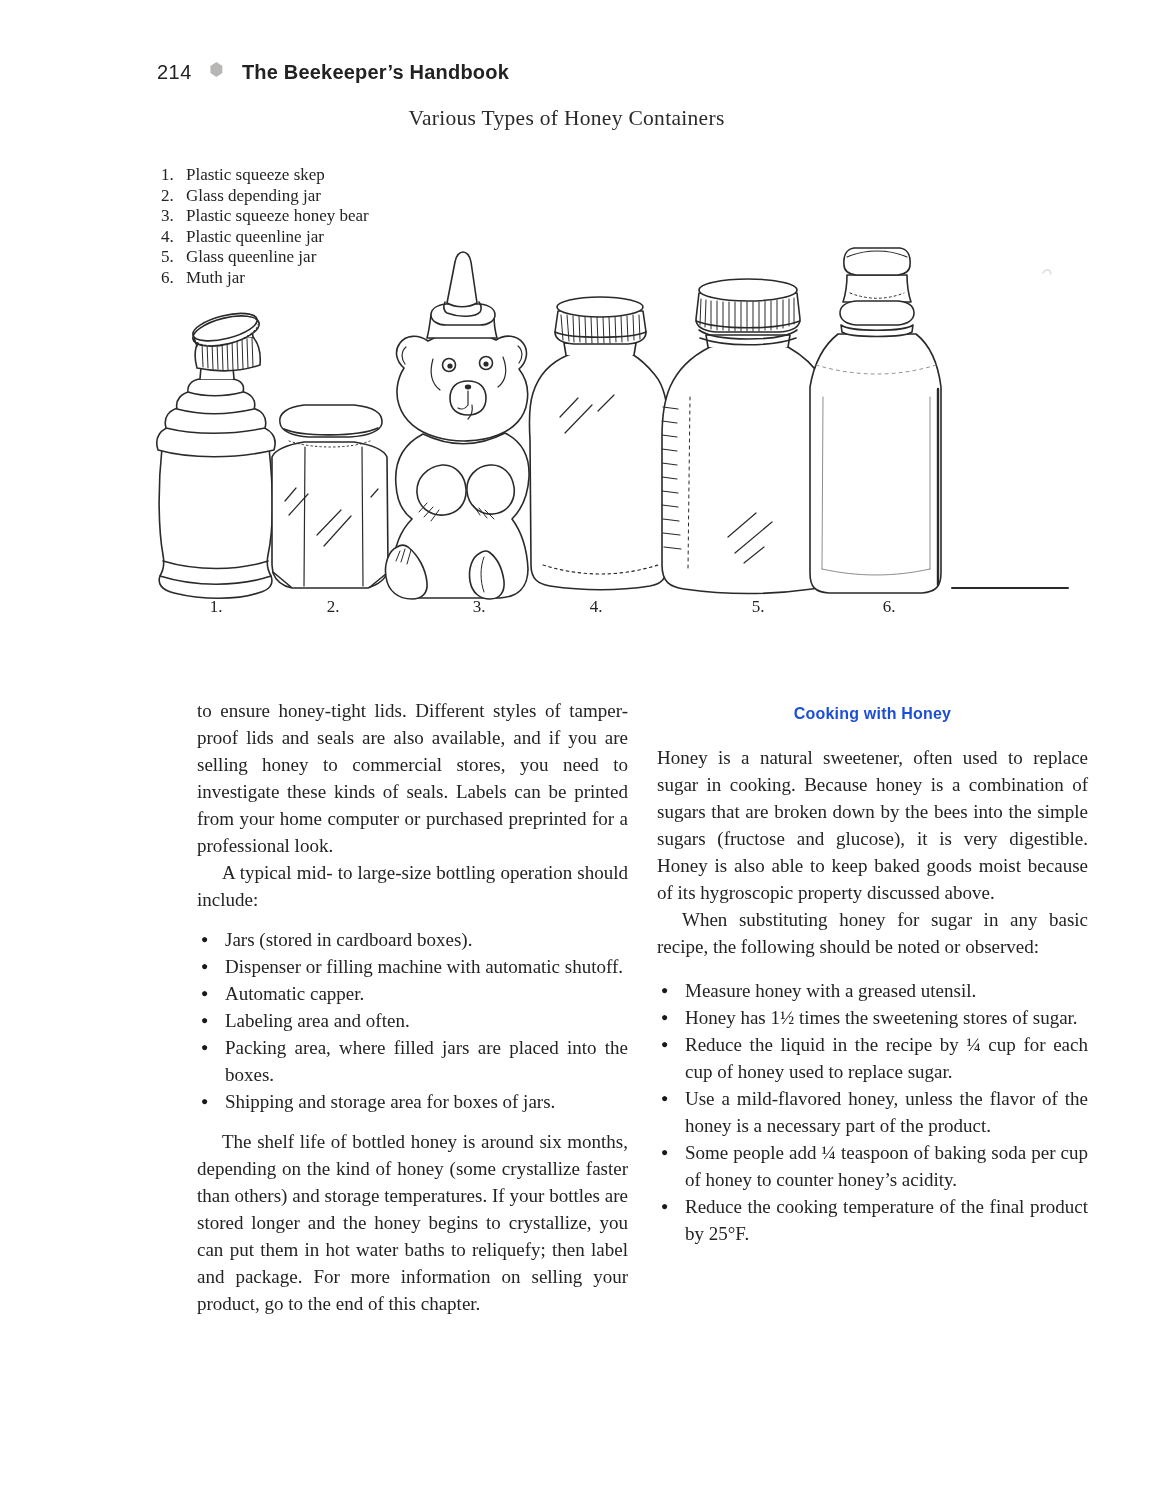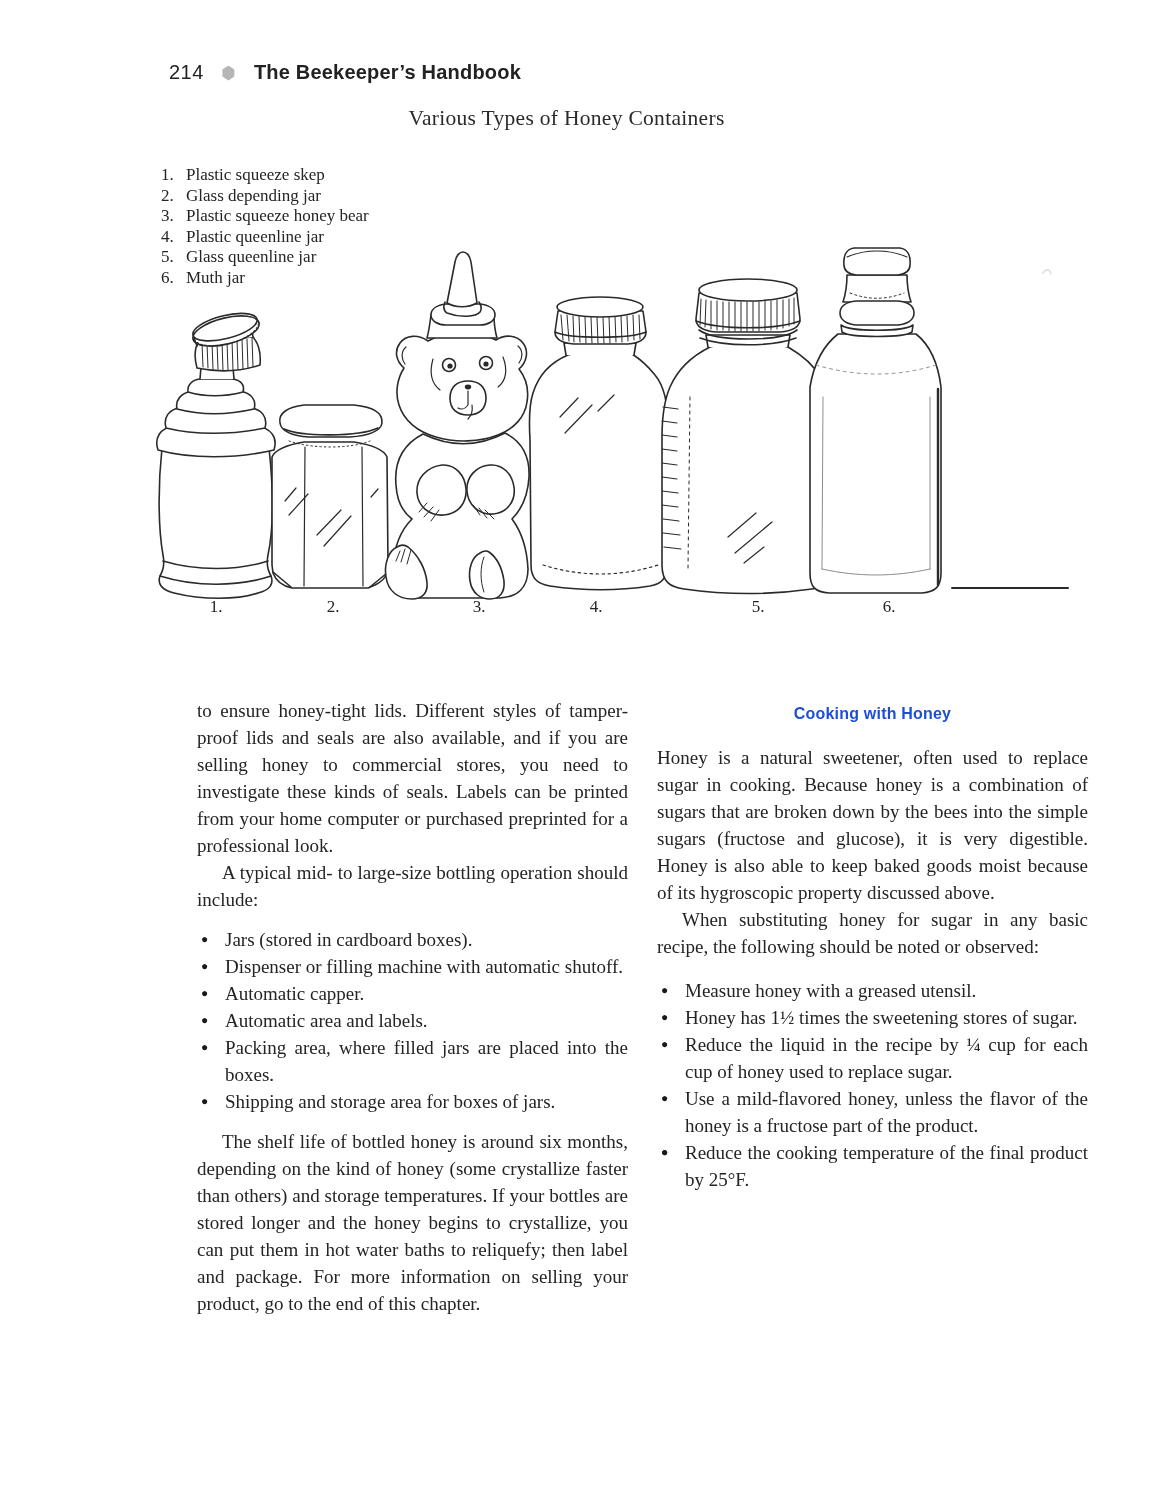--- a/index.html
+++ b/index.html
@@ -1,22 +1,22 @@
 <!DOCTYPE html>
 <html><head>
 <meta charset="utf-8">
 <style>
   html,body{margin:0;padding:0;background:#ffffff;}
   body{width:1161px;height:1500px;position:relative;overflow:hidden;
        font-family:"Liberation Serif",serif;color:#232323;
        -webkit-font-smoothing:antialiased;}
 
   
-  .hdr{position:absolute;top:61px;left:157px;display:flex;align-items:center;
-       font-family:"Liberation Sans",sans-serif;font-size:20px;color:#222;margin-left:12px;}
+  .hdr{position:absolute;top:61px;left:157px;display:flex;
+       font-family:"Liberation Sans",sans-serif;font-size:20px;color:#222;}
   .hdr .num{font-weight:400;letter-spacing:.5px;}
   .hex{width:13px;height:15px;background:#b7b6b5;margin:1px 19px 0 18px;
        clip-path:polygon(50% 0,96% 26%,96% 74%,50% 100%,4% 74%,4% 26%);}
   .hdr .btitle{font-weight:700;letter-spacing:.2px;}
 
   
   .figtitle{position:absolute;top:106px;left:0;width:1133px;text-align:center;
             font-size:21.5px;color:#2a2a2a;letter-spacing:.3px;}
 
   
@@ -214,40 +214,40 @@
   <p>to ensure honey-tight lids. Different styles of tamper-proof lids and seals are also available, and if you are selling honey to commercial stores, you need to investigate these kinds of seals. Labels can be printed from your home computer or purchased preprinted for a professional look.</p>
   <p class="indent">A typical mid- to large-size bottling operation should include:</p>
   <ul class="b-list">
 
       <li><span class="bmark">●</span><span>Jars (stored in cardboard boxes).</span></li>
 
       <li><span class="bmark">●</span><span>Dispenser or filling machine with automatic shutoff.</span></li>
 
       <li><span class="bmark">●</span><span>Automatic capper.</span></li>
 
-      <li><span class="bmark">●</span><span>Automatic area and labels.</span></li>
+      <li><span class="bmark">●</span><span>Labeling area and often.</span></li>
 
       <li><span class="bmark">●</span><span>Packing area, where filled jars are placed into the boxes.</span></li>
 
       <li><span class="bmark">●</span><span>Shipping and storage area for boxes of jars.</span></li>
     </ul>
   <p class="indent">The shelf life of bottled honey is around six months, depending on the kind of honey (some crystallize faster than others) and storage temperatures. If your bottles are stored longer and the honey begins to crystallize, you can put them in hot water baths to reliquefy; then label and package. For more information on selling your product, go to the end of this chapter.</p>
 </div>
 
 <div class="col colR">
   <h2 class="cook-head">Cooking with Honey</h2>
   <p>Honey is a natural sweetener, often used to replace sugar in cooking. Because honey is a combination of sugars that are broken down by the bees into the simple sugars (fructose and glucose), it is very digestible. Honey is also able to keep baked goods moist because of its hygroscopic property discussed above.</p>
   <p class="indent">When substituting honey for sugar in any basic recipe, the following should be noted or observed:</p>
   <ul class="b-list">
 
       <li><span class="bmark">●</span><span>Measure honey with a greased utensil.</span></li>
 
       <li><span class="bmark">●</span><span>Honey has 1½ times the sweetening stores of sugar.</span></li>
 
       <li><span class="bmark">●</span><span>Reduce the liquid in the recipe by ¼ cup for each cup of honey used to replace sugar.</span></li>
 
-      <li><span class="bmark">●</span><span>Use a mild-flavored honey, unless the flavor of the honey is a fructose part of the product.</span></li>
-
-      <li><span class="bmark">●</span></li>
+      <li><span class="bmark">●</span><span>Use a mild-flavored honey, unless the flavor of the honey is a necessary part of the product.</span></li>
+
+      <li><span class="bmark">●</span><span>Some people add ¼ teaspoon of baking soda per cup of honey to counter honey’s acidity.</span></li>
 
       <li><span class="bmark">●</span><span>Reduce the cooking temperature of the final product by 25°F.</span></li>
     </ul>
 </div>
 
 </body></html>

